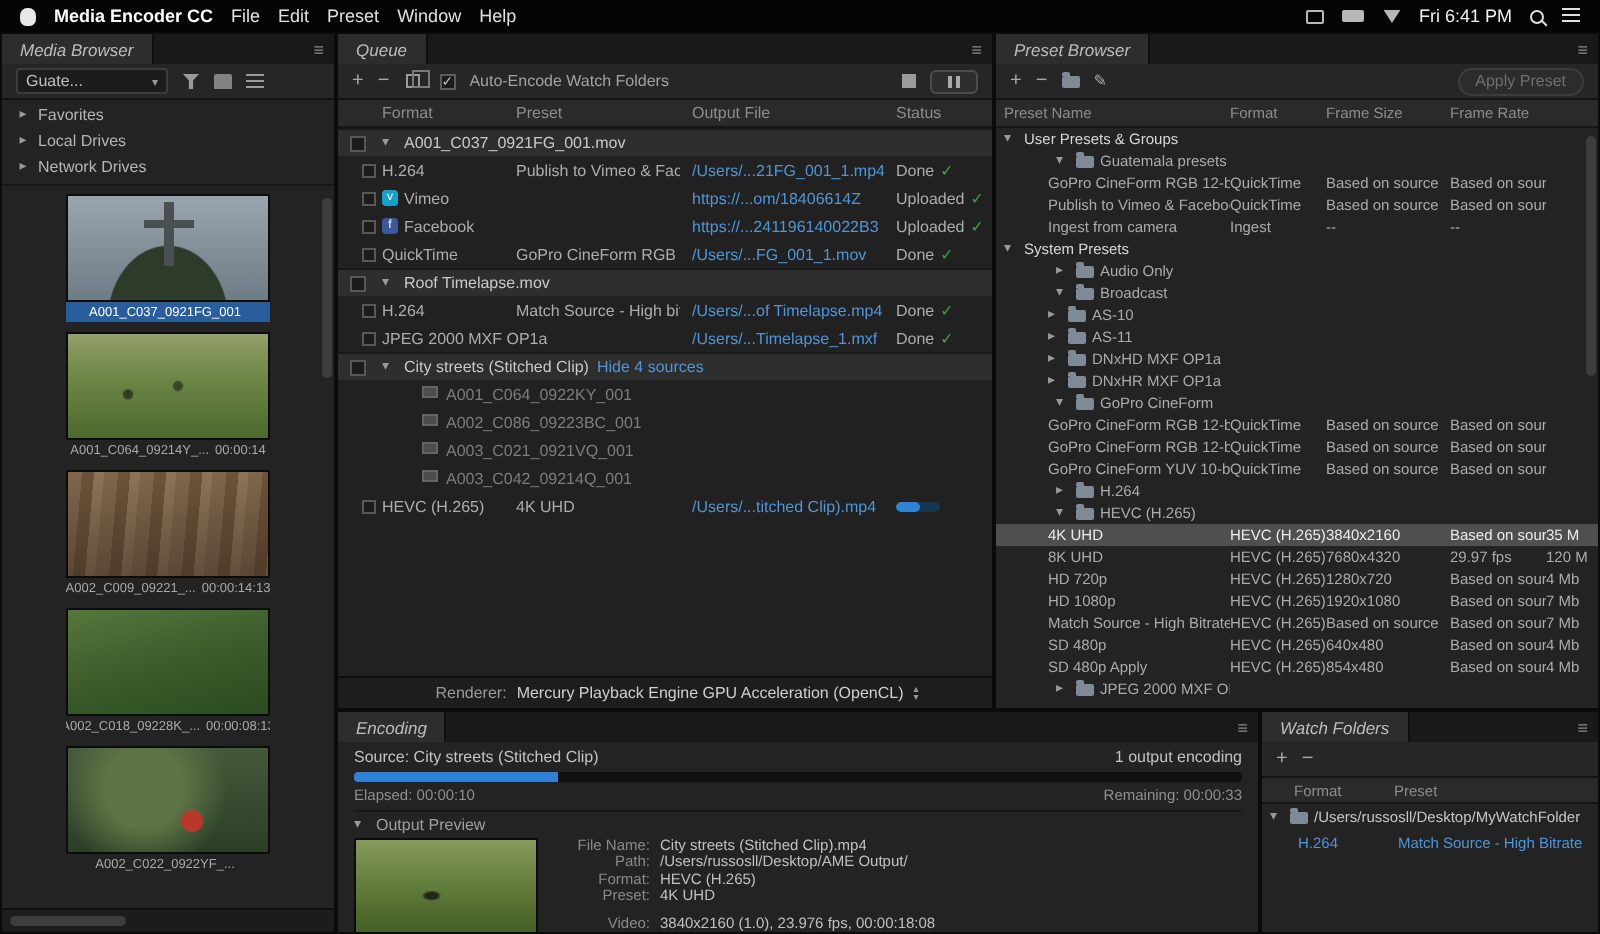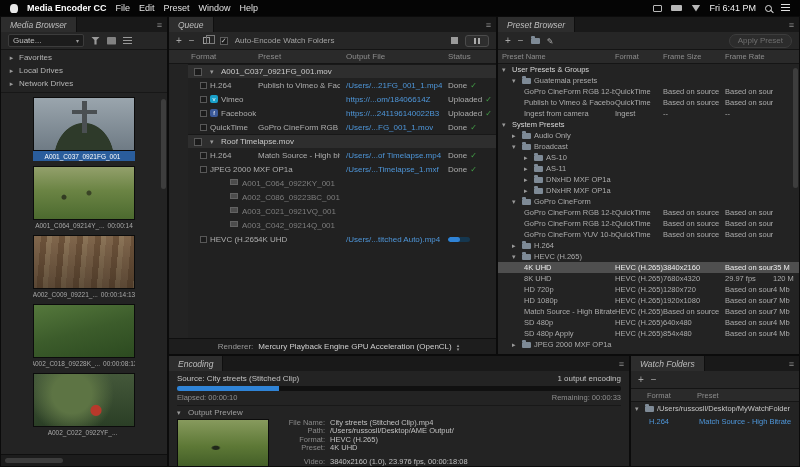--- a/index.html
+++ b/index.html
@@ -73,21 +73,21 @@
   .row-top{height:339px;display:flex;}
   .row-bot{height:112px;display:flex;}
   .queue{width:329px;flex:none;}
   .presetp{flex:1;min-width:0;}
   .encp{width:462px;flex:none;}
   .wfp{flex:1;min-width:0;}
 
   
   .qhead,.qrow{display:grid;grid-template-columns:18px minmax(0,1fr) 88px 102px 48px;align-items:center;padding-left:4px;}
   .qhead{height:14px;background:#2a2a2a;border-bottom:1px solid #151515;color:#8d8d8d;font-size:8px;flex:none;}
-  .qrows{flex:1;overflow:hidden;background:#212121;position:relative;margin-left:19px;}
+  .qrows{flex:1;overflow:hidden;background:#212121;position:relative;}
   .qrow{height:14px;font-size:8px;color:#adadad;}
   .qrow.grp{background:#2e2e2e;border-top:1px solid #181818;color:#c9c9c9;}
   .gname{grid-column:2/5;display:flex;align-items:center;gap:4px;min-width:0;overflow:hidden;white-space:nowrap;}
   .cell{overflow:hidden;white-space:nowrap;padding-right:6px;display:flex;align-items:center;gap:3px;}
   .w .fmt{grid-column:2/4;}
   .st{display:flex;align-items:center;gap:3px;overflow:hidden;white-space:nowrap;}
   .ckk{color:#43a047;font-size:8px;}
   .ckk::before{content:"\2713";}
   .cb{width:8px;height:8px;border:1px solid #585858;background:#1b1b1b;margin-left:2px;}
   .out .cb,.encr .cb{margin-left:8px;width:7px;height:7px;}
@@ -112,21 +112,21 @@
 
   
   .apply{margin-left:auto;border:1px solid #3c3c3c;background:#2c2c2c;color:#6f6f6f;border-radius:8px;padding:1px 8px;font-size:8px;line-height:10px;}
   .phead,.prow{display:grid;grid-template-columns:minmax(0,1fr) 48px 62px 48px 26px;align-items:center;}
   .phead{height:14px;background:#2a2a2a;font-size:7.5px;color:#8d8d8d;border-bottom:1px solid #151515;flex:none;padding-left:4px;}
   .prows{flex:1;overflow:hidden;position:relative;}
   .prow{height:11px;font-size:7.5px;color:#ababab;}
   .prow.sel{background:#4f4f4f;color:#ececec;}
   .pname{display:flex;align-items:center;gap:3px;overflow:hidden;white-space:nowrap;}
   .sp{overflow:hidden;white-space:nowrap;}
-  .i0{padding-left:4px;}.i1{padding-left:14px;}.i2{padding-left:26px;}
+  .i0{padding-left:4px;}.i1{padding-left:14px;margin-left:16px;}.i2{padding-left:26px;}
   .sec .sp{color:#d8d8d8;}
   .pc{overflow:hidden;white-space:nowrap;padding-right:4px;}
 
   
   .enc-body{padding:3px 8px 0;flex:1;overflow:hidden;display:flex;flex-direction:column;}
   .enc-l1{display:flex;justify-content:space-between;color:#c3c3c3;font-size:8px;}
   .ebar{height:5px;background:#101010;border-radius:2px;margin:3px 0 2px;position:relative;overflow:hidden;flex:none;}
   .ebar-fill{position:absolute;left:0;top:0;bottom:0;background:#2f83d6;width:23%;}
   .enc-l2{display:flex;justify-content:space-between;color:#8f8f8f;font-size:7.5px;}
   .ph2{display:flex;align-items:center;gap:4px;color:#9f9f9f;font-size:8px;margin:3px 0 2px;border-top:1px solid #181818;padding-top:2px;}
@@ -370,20 +370,28 @@
                   <span>JPEG 2000 MXF OP1a</span>
                 </span>
                 <span class="cell link">
                   <span class="sp">/Users/...Timelapse_1.mxf</span>
                 </span>
                 <span class="st">
                   <span>Done</span>
                   <span class="ckk"></span>
                 </span>
               </div>
+            <div class="qrow grp">
+                <span class="cb"></span>
+                <span class="gname">
+                  <span class="tw tw-d"></span>
+                  <span>City streets (Stitched Clip)</span>
+                  <span class="link">Hide 4 sources</span>
+                </span>
+              </div>
             <div class="qrow src">
                 <span></span>
                 <span class="sname">
                   <span class="clipicon"></span>
                   <span>A001_C064_0922KY_001</span>
                 </span>
               </div>
             <div class="qrow src">
                 <span></span>
                 <span class="sname">
@@ -407,21 +415,21 @@
               </div>
             <div class="qrow encr">
                 <span class="cb"></span>
                 <span class="cell fmt">
                   <span>HEVC (H.265)</span>
                 </span>
                 <span class="cell">
                   <span class="sp">4K UHD</span>
                 </span>
                 <span class="cell link">
-                  <span class="sp">/Users/...titched Auto).mp4</span>
+                  <span class="sp">/Users/...titched Clip).mp4</span>
                 </span>
                 <span class="st">
                   <span class="pill"></span>
                 </span>
               </div>
           </div>
           <div class="renderer">
             <span>Renderer:</span>
             <span class="rval">Mercury Playback Engine GPU Acceleration (OpenCL)</span>
             <span class="updn"></span>

